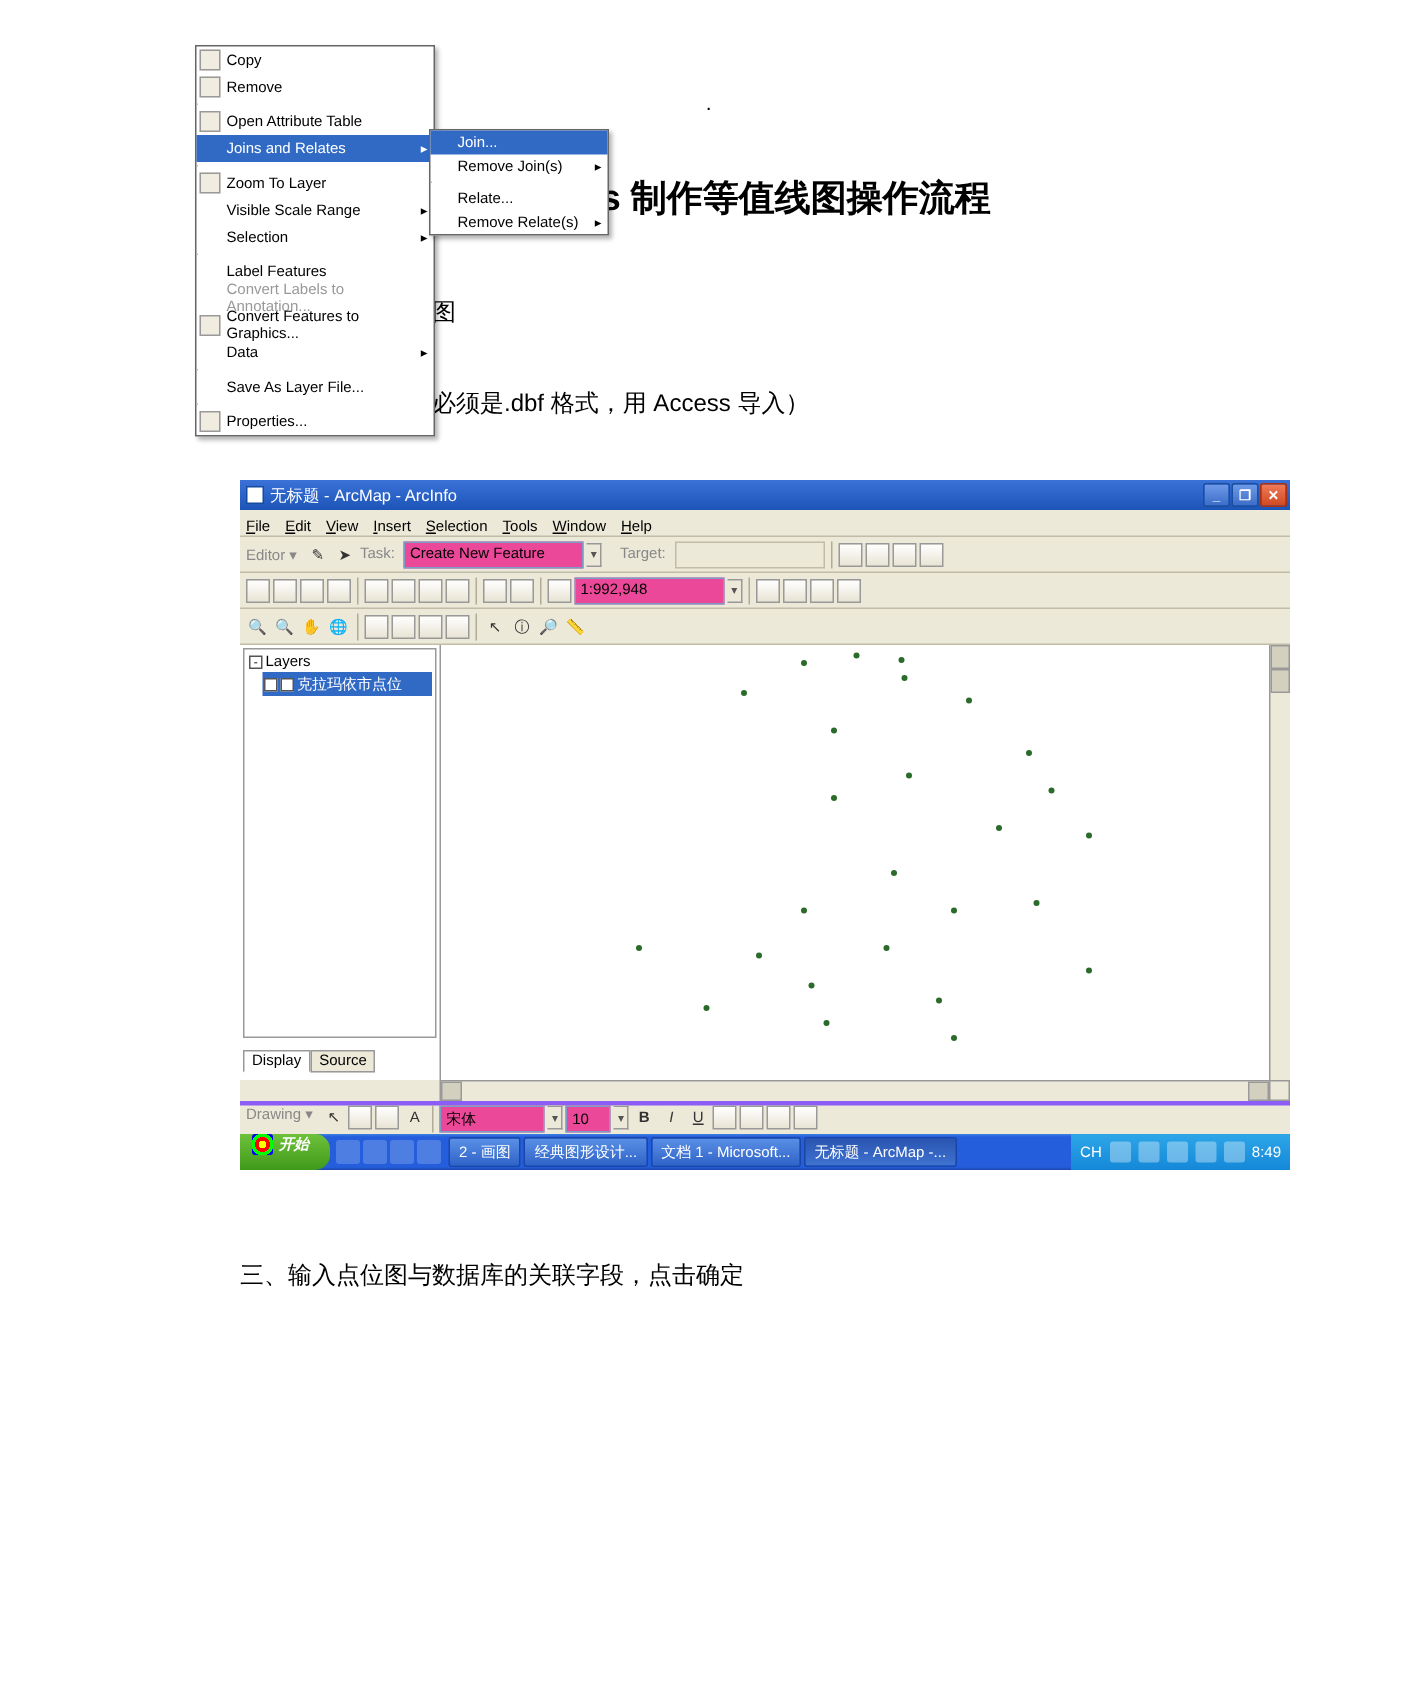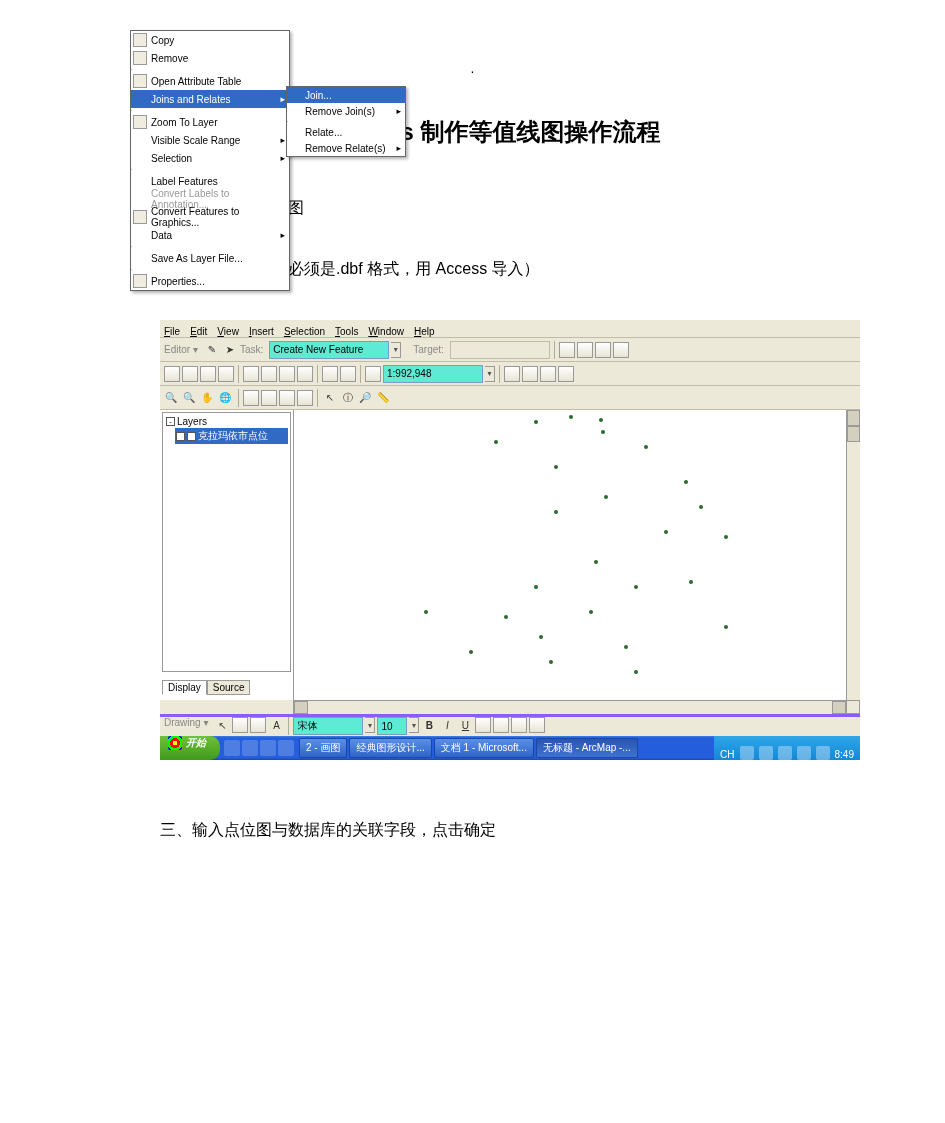--- a/index.html
+++ b/index.html
@@ -19,21 +19,21 @@
   .winbtn.close{background:linear-gradient(#f07a58,#d04a22);border-color:#a93010}
 
   .menubar{height:18px;background:#ece9d8;display:flex;align-items:flex-end;padding:0 4px;gap:10px;border-bottom:1px solid #c0bca8}
   .menubar span u{text-decoration:underline}
 
   .tbr{height:24px;background:#ece9d8;display:flex;align-items:center;padding:0 4px;border-bottom:1px solid #c0bca8;gap:2px}
   .tlab{color:#888;margin-right:4px}
   .ico{width:16px;height:16px;border:1px solid #999;background:linear-gradient(#fff,#e8e4d4);flex:0 0 auto}
   .icoflat{width:16px;height:16px;flex:0 0 auto;display:flex;align-items:center;justify-content:center;color:#333}
   .sep{width:1px;height:18px;background:#b0ac98;margin:0 2px}
-  .scalebox{width:100px;height:18px;background:#5eead4;border:1px solid #7a9cc6;font-size:10px;padding:0 3px;display:flex;align-items:center}
+  .scalebox{width:100px;height:18px;background:#ec4899;border:1px solid #7a9cc6;font-size:10px;padding:0 3px;display:flex;align-items:center}
   .dd{width:10px;height:16px;border:1px solid #999;border-left:0;background:#ece9d8;display:flex;align-items:center;justify-content:center;font-size:8px;color:#555}
   .combo{height:18px;background:#fff;border:1px solid #a0a0a0;width:60px}
   .combo.dis{background:#ece9d8;border-color:#c0bca8}
 
   .workarea{display:flex;height:290px;background:#fff}
   .toc{width:134px;background:#fff;border-right:1px solid #999;position:relative}
   .toc-inner{border:1px solid #999;margin:2px;height:260px;background:#fff;position:relative;overflow:visible}
   .layers-root{font-size:10px;padding:2px}
   .layers-row{display:flex;align-items:center;gap:2px;padding:1px}
   .layers-row.sel{background:#316ac5;color:#fff}
@@ -72,35 +72,44 @@
   .coordbox{border:1px solid #999;background:#fff;padding:1px 6px;margin:0 2px}
 
   
   .taskbar{height:24px;background:linear-gradient(#3f81e0,#245edc 8%,#245edc 92%,#1a46a8);display:flex;align-items:center;color:#fff;font-size:10px}
   .startbtn{height:24px;padding:0 14px 0 8px;background:linear-gradient(#6fc13a,#3f9a1a);border-radius:0 10px 10px 0;display:flex;align-items:flex-start;font-style:italic;font-weight:bold;gap:4px}
   .startico{width:14px;height:14px;background:radial-gradient(circle,#ff0 25%,#f00 25% 50%,#0f0 50% 75%,#00f 75%);border-radius:2px}
   .ql{display:flex;gap:2px;margin:0 4px}
   .ql .q{width:16px;height:16px;background:rgba(255,255,255,.2);border-radius:2px}
   .taskbtn{height:20px;margin:0 1px;padding:0 6px;background:linear-gradient(#5a8fe6,#2f64c8);border:1px solid #1a46a8;border-radius:2px;display:flex;align-items:center;max-width:120px;overflow:hidden;white-space:nowrap}
   .taskbtn.active{background:linear-gradient(#2a55b0,#3f72d0)}
-  .tray{margin-left:auto;height:24px;background:linear-gradient(#2ea6e8,#1488d8);display:flex;align-items:flex-end;padding:0 6px;gap:5px}
+  .tray{margin-left:auto;height:24px;background:linear-gradient(#2ea6e8,#1488d8);display:flex;align-items:center;padding:0 6px;gap:5px}
   .tray .ti{width:14px;height:14px;background:rgba(255,255,255,.35);border-radius:2px}
 </style>
 </head>
 <body>
 
 <div class="page">
 
   <div class="dot-top">.</div>
   <h1 class="title">利用 Arcgis 制作等值线图操作流程</h1>
   <p class="step">一、打开监测点位图</p>
   <p class="step">二、关联数据库（必须是.dbf 格式，用 Access 导入）</p>
 
   <div class="arcwin">
 
+    <div class="titlebar">
+      <span class="titlebar-ico"></span>
+      <span>无标题 - ArcMap - ArcInfo</span>
+      <div class="winbtns">
+        <div class="winbtn">_</div>
+        <div class="winbtn">❐</div>
+        <div class="winbtn close">✕</div>
+      </div>
+    </div>
 
     <div class="menubar">
       <span><u>F</u>ile</span>
       <span><u>E</u>dit</span>
       <span><u>V</u>iew</span>
       <span><u>I</u>nsert</span>
       <span><u>S</u>election</span>
       <span><u>T</u>ools</span>
       <span><u>W</u>indow</span>
       <span><u>H</u>elp</span>

